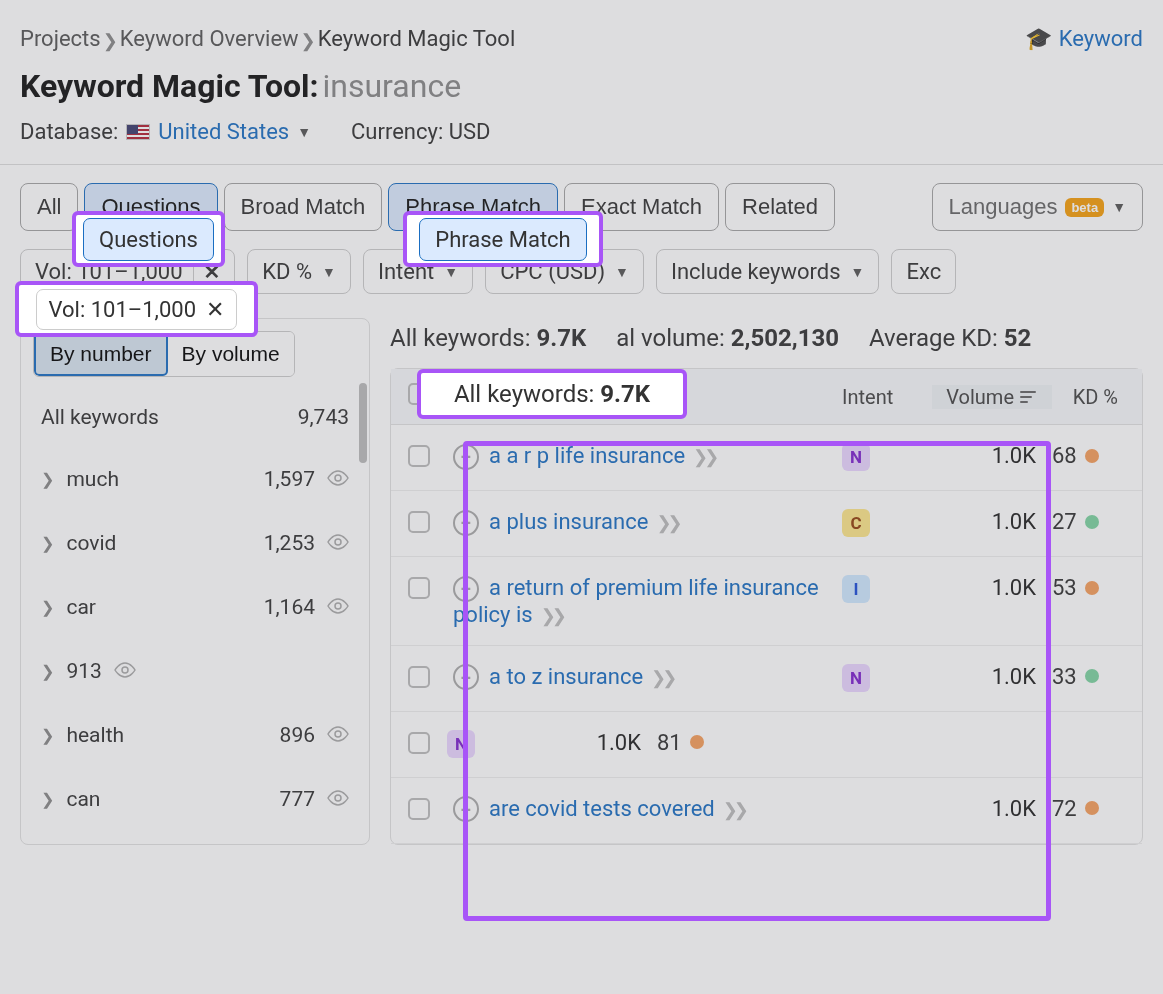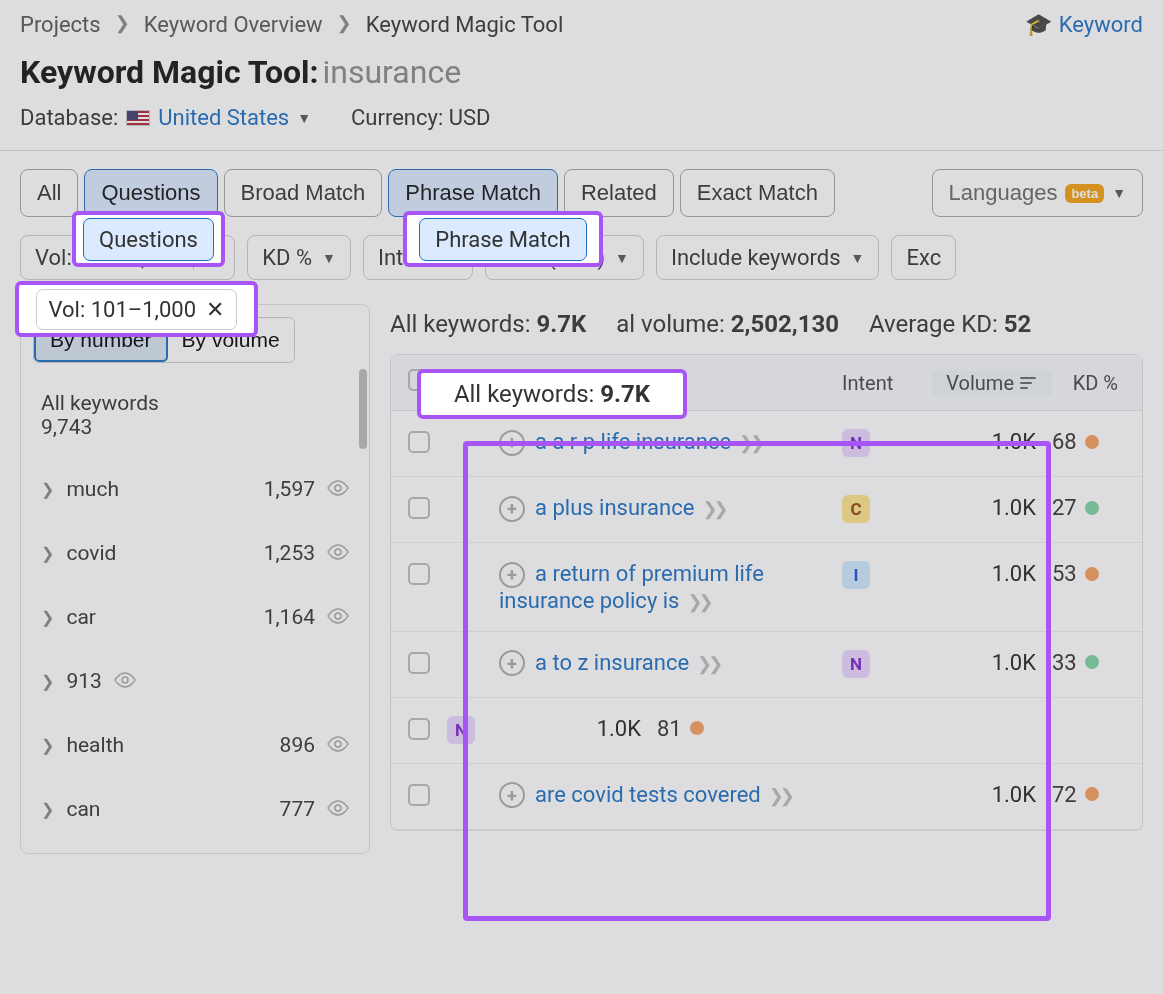--- a/index.html
+++ b/index.html
@@ -1,19 +1,19 @@
 <!DOCTYPE html>
 <html><head>
 <meta charset="utf-8">
 <style>
 * { box-sizing: border-box; margin: 0; padding: 0; }
 body { font-family: -apple-system, BlinkMacSystemFont, "Segoe UI", Roboto, sans-serif; background: #fff; color: #333; width: 1163px; height: 994px; overflow: hidden; position: relative; }
 .overlay { position: absolute; inset: 0; background: rgba(100,100,110,0.22); pointer-events: none; z-index: 10; }
 
-.breadcrumb { display: flex; align-items: flex-start; gap: 14px; padding: 12px 20px 8px; font-size: 22px; color: #555; }
+.breadcrumb { display: flex; align-items: flex-end; gap: 2px; padding: 26px 20px 8px; font-size: 22px; color: #555; }
 .breadcrumb a { color: #555; text-decoration: none; }
 .breadcrumb .chev { color: #888; font-size: 18px; }
 .breadcrumb .cur { color: #333; }
 .breadcrumb .help { margin-left: auto; color: #1a6ec2; display: flex; align-items: center; gap: 6px; }
 
 .titlebar { padding: 8px 20px 8px; }
 .titlebar h1 { font-size: 32px; font-weight: 700; color: #111; display: inline; }
 .titlebar .term { font-size: 32px; font-weight: 400; color: #888; }
 
 .meta { display: flex; gap: 40px; padding: 6px 20px 20px; font-size: 22px; color: #333; }
@@ -34,36 +34,36 @@
 .filter { border: 1px solid #ccc; border-radius: 8px; padding: 9px 14px; font-size: 22px; background: #fff; cursor: pointer; display:flex; align-items:center; gap:10px; color:#333;}
 .filter .close { border-left: 1px solid #ccc; padding-left: 10px; font-weight:bold; font-size:20px; }
 .chevd { font-size: 14px; color:#555; }
 
 .content { display: flex; gap: 20px; padding: 0 20px; }
 
 .sidebar { width: 350px; border: 1px solid #e0e0e0; border-radius: 8px; padding: 12px; position: relative; }
 .sidebar .toggle { display: flex; border: 1px solid #ccc; border-radius: 6px; overflow:hidden; width:fit-content; margin-bottom: 18px; }
 .sidebar .toggle button { padding: 8px 14px; font-size: 21px; background:#fff; border:none; cursor:pointer; }
 .sidebar .toggle button.act { background:#d8e4f0; border:2px solid #1a6ec2; border-radius:5px; }
-.sidebar .allrow { display:flex; justify-content:space-between; font-size:21px; padding: 10px 8px 18px; flex-direction: column; }
+.sidebar .allrow { display:flex; justify-content:space-between; font-size:21px; padding: 10px 8px 18px; }
 .sidebar .item { display:flex; align-items:center; gap:12px; padding: 20px 8px; font-size:21px; }
 .sidebar .item .ar { color:#888; font-size:16px; }
 .sidebar .item .lbl { flex:1; color:#333; }
 .sidebar .item .cnt { color:#333; }
 .sidebar .item .eye { color:#aaa; font-size:20px; }
 .sidebar .scroll { position:absolute; right:2px; top:64px; width:8px; height:80px; background:#bbb; border-radius:4px; }
 
 .main { flex: 1; }
 .stats { display:flex; gap:30px; font-size:24px; padding: 6px 0 16px; align-items:baseline; color:#333;}
 .stats strong { font-weight:700; }
 
 .table { border:1px solid #e0e0e0; border-radius:8px; }
 .thead { display:flex; background:#f7f8fa; border-bottom:1px solid #e0e0e0; padding: 14px 0; align-items:center; font-size:20px; color:#444; }
 .col-cb { width: 56px; text-align:center; }
-.col-kw { flex: 1; padding-left: 6px; margin-left: 46px; }
+.col-kw { flex: 1; padding-left: 6px; }
 .col-int { width: 90px; }
 .col-vol { width: 120px; text-align:right; padding-right:16px; background:#eef1f4; display:flex; align-items:center; justify-content:flex-end; gap:6px;}
 .col-kd { width: 90px; text-align:right; padding-right:24px; }
 
 .row { display:flex; border-bottom:1px solid #eee; padding: 18px 0; align-items:flex-start; font-size:22px; }
 .row .col-cb { padding-top:2px; }
 .cb { width:22px; height:22px; border:2px solid #bbb; border-radius:5px; display:inline-block; }
 .plus { width:26px; height:26px; border:2px solid #aaa; border-radius:50%; display:inline-flex; align-items:center; justify-content:center; color:#aaa; font-size:18px; font-weight:bold; margin-right:10px; }
 .kwlink { color:#1a6ec2; }
 .chevs { color:#bbb; font-size:18px; margin-left:8px; letter-spacing:-4px; }
@@ -116,22 +116,22 @@
   </div>
 </div>
 
 <div class="divider"></div>
 
 <div class="tabs">
   <button class="tab">All</button>
   <button class="tab sel">Questions</button>
   <button class="tab">Broad Match</button>
   <button class="tab sel">Phrase Match</button>
+  <button class="tab">Exact Match</button>
   <button class="tab">Related</button>
-  <button class="tab">Exact Match</button>
   <button class="tab right">
     <span>Languages</span>
     <span class="beta">beta</span>
     <span class="chevd">▼</span>
   </button>
 </div>
 
 <div class="filters">
   <div class="filter">
     <span>Vol: 101–1,000</span>

